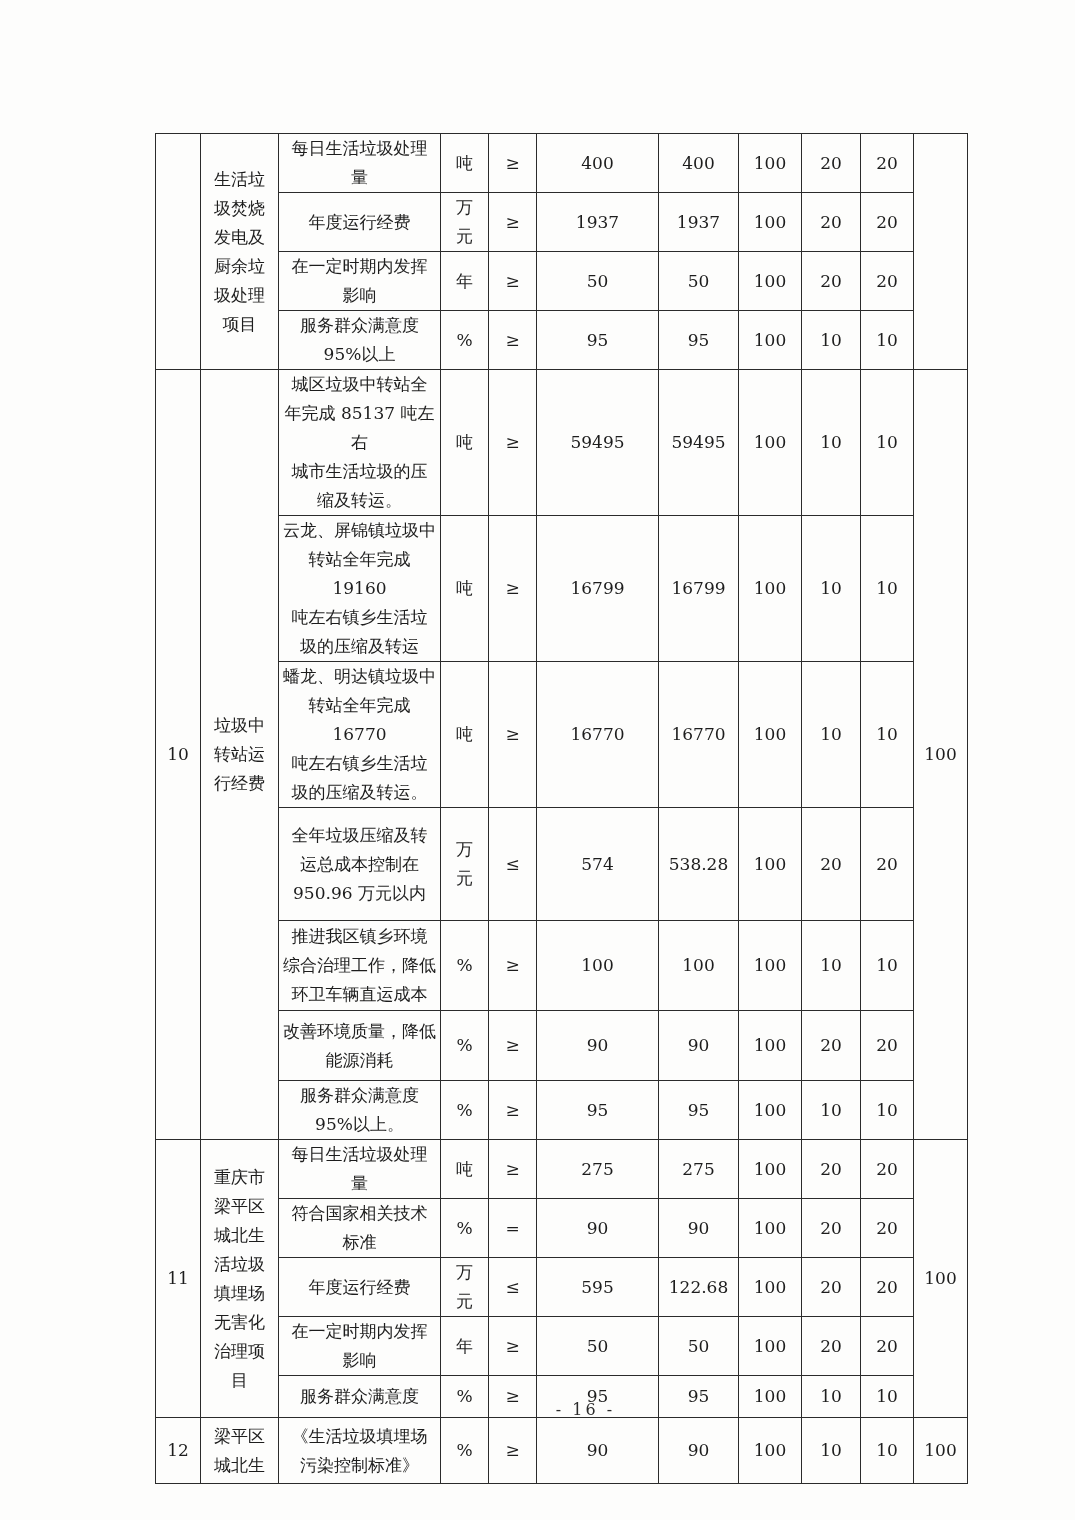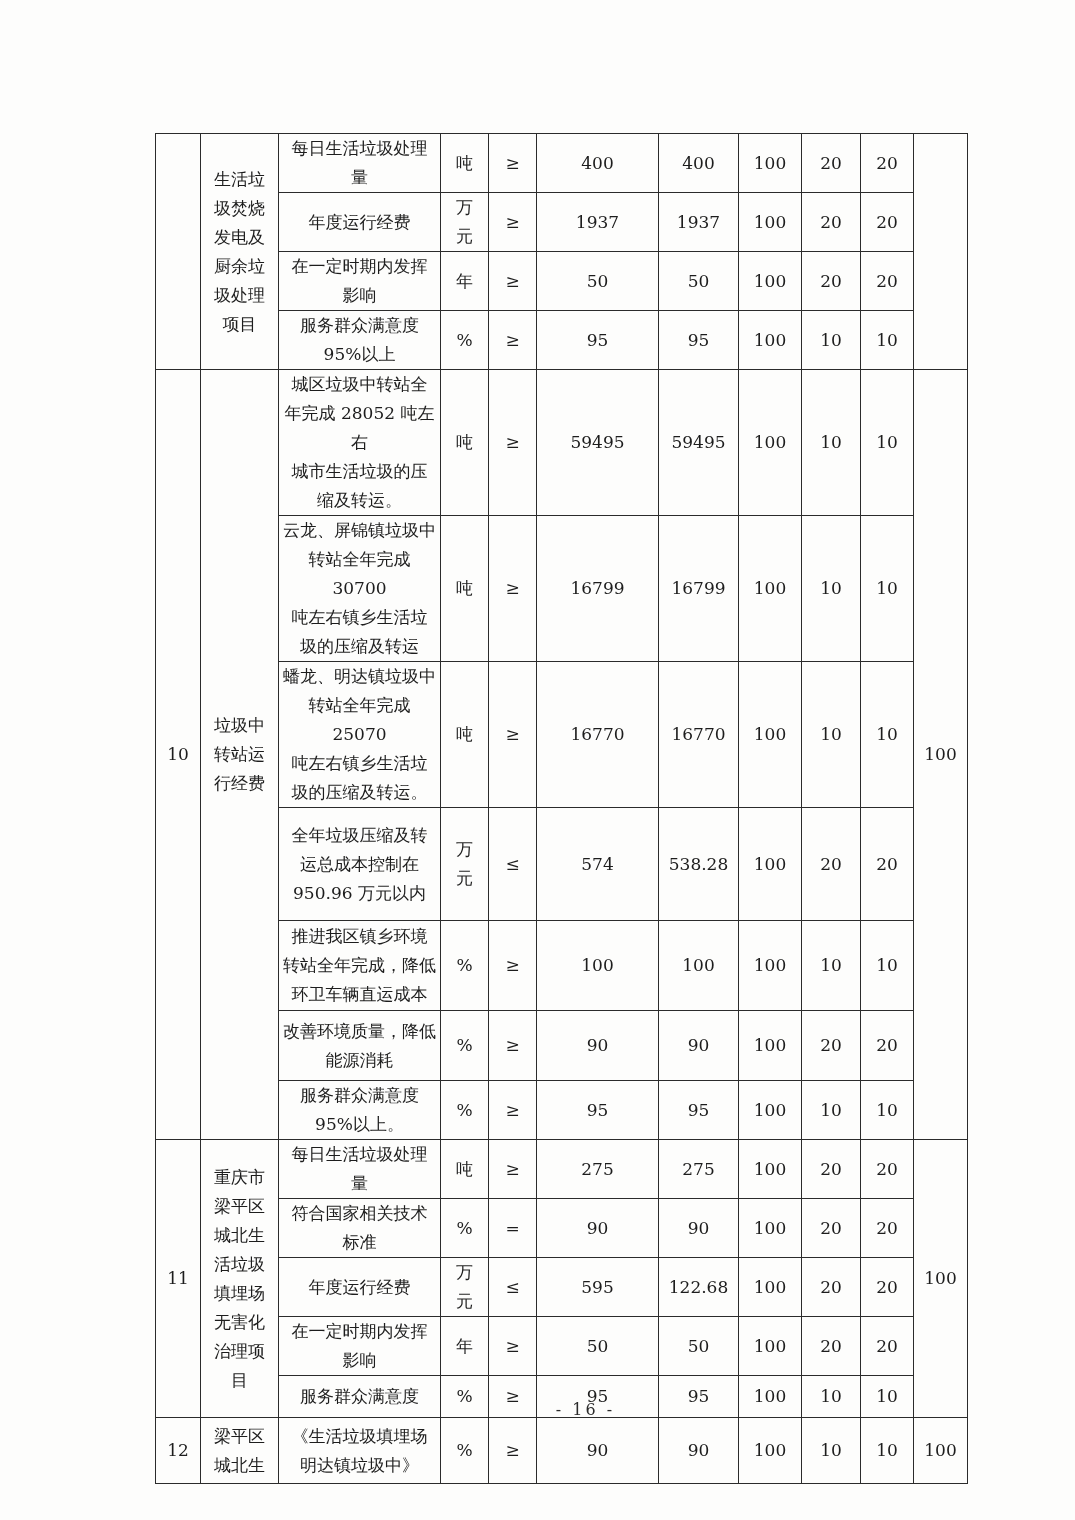--- a/index.html
+++ b/index.html
@@ -115,48 +115,48 @@
         <td>10</td>
         <td>10</td>
       </tr>
 
       <tr style="height:105px">
         <td rowspan="7">10</td>
         <td rowspan="7">垃圾中
 转站运
 行经费</td>
         <td>城区垃圾中转站全
-年完成 28052 吨左右
+年完成 85137 吨左右
 城市生活垃圾的压
 缩及转运。</td>
         <td>吨</td>
         <td>≥</td>
         <td>59495</td>
         <td>59495</td>
         <td>100</td>
         <td>10</td>
         <td>10</td>
         <td rowspan="7">100</td>
       </tr>
       <tr style="height:122px">
         <td>云龙、屏锦镇垃圾中
-转站全年完成 30700
+转站全年完成 19160
 吨左右镇乡生活垃
 圾的压缩及转运</td>
         <td>吨</td>
         <td>≥</td>
         <td>16799</td>
         <td>16799</td>
         <td>100</td>
         <td>10</td>
         <td>10</td>
       </tr>
       <tr style="height:120px">
         <td>蟠龙、明达镇垃圾中
-转站全年完成 25070
+转站全年完成 16770
 吨左右镇乡生活垃
 圾的压缩及转运。</td>
         <td>吨</td>
         <td>≥</td>
         <td>16770</td>
         <td>16770</td>
         <td>100</td>
         <td>10</td>
         <td>10</td>
       </tr>
@@ -168,21 +168,21 @@
 元</td>
         <td>≤</td>
         <td>574</td>
         <td>538.28</td>
         <td>100</td>
         <td>20</td>
         <td>20</td>
       </tr>
       <tr style="height:90px">
         <td>推进我区镇乡环境
-转站全年完成，降低
+综合治理工作，降低
 环卫车辆直运成本</td>
         <td>%</td>
         <td>≥</td>
         <td>100</td>
         <td>100</td>
         <td>100</td>
         <td>10</td>
         <td>10</td>
       </tr>
       <tr style="height:70px">
@@ -271,21 +271,21 @@
         <td>100</td>
         <td>10</td>
         <td>10</td>
       </tr>
 
       <tr style="height:66px">
         <td>12</td>
         <td>梁平区
 城北生</td>
         <td>《生活垃圾填埋场
-明达镇垃圾中》</td>
+污染控制标准》</td>
         <td>%</td>
         <td>≥</td>
         <td>90</td>
         <td>90</td>
         <td>100</td>
         <td>10</td>
         <td>10</td>
         <td class="open-bottom">100</td>
       </tr>
     </tbody>

